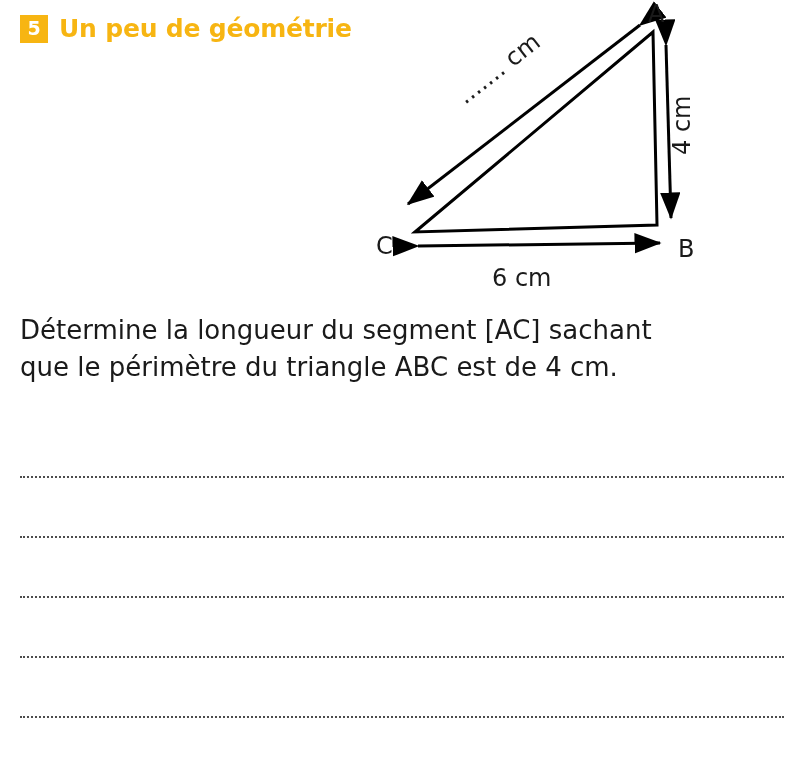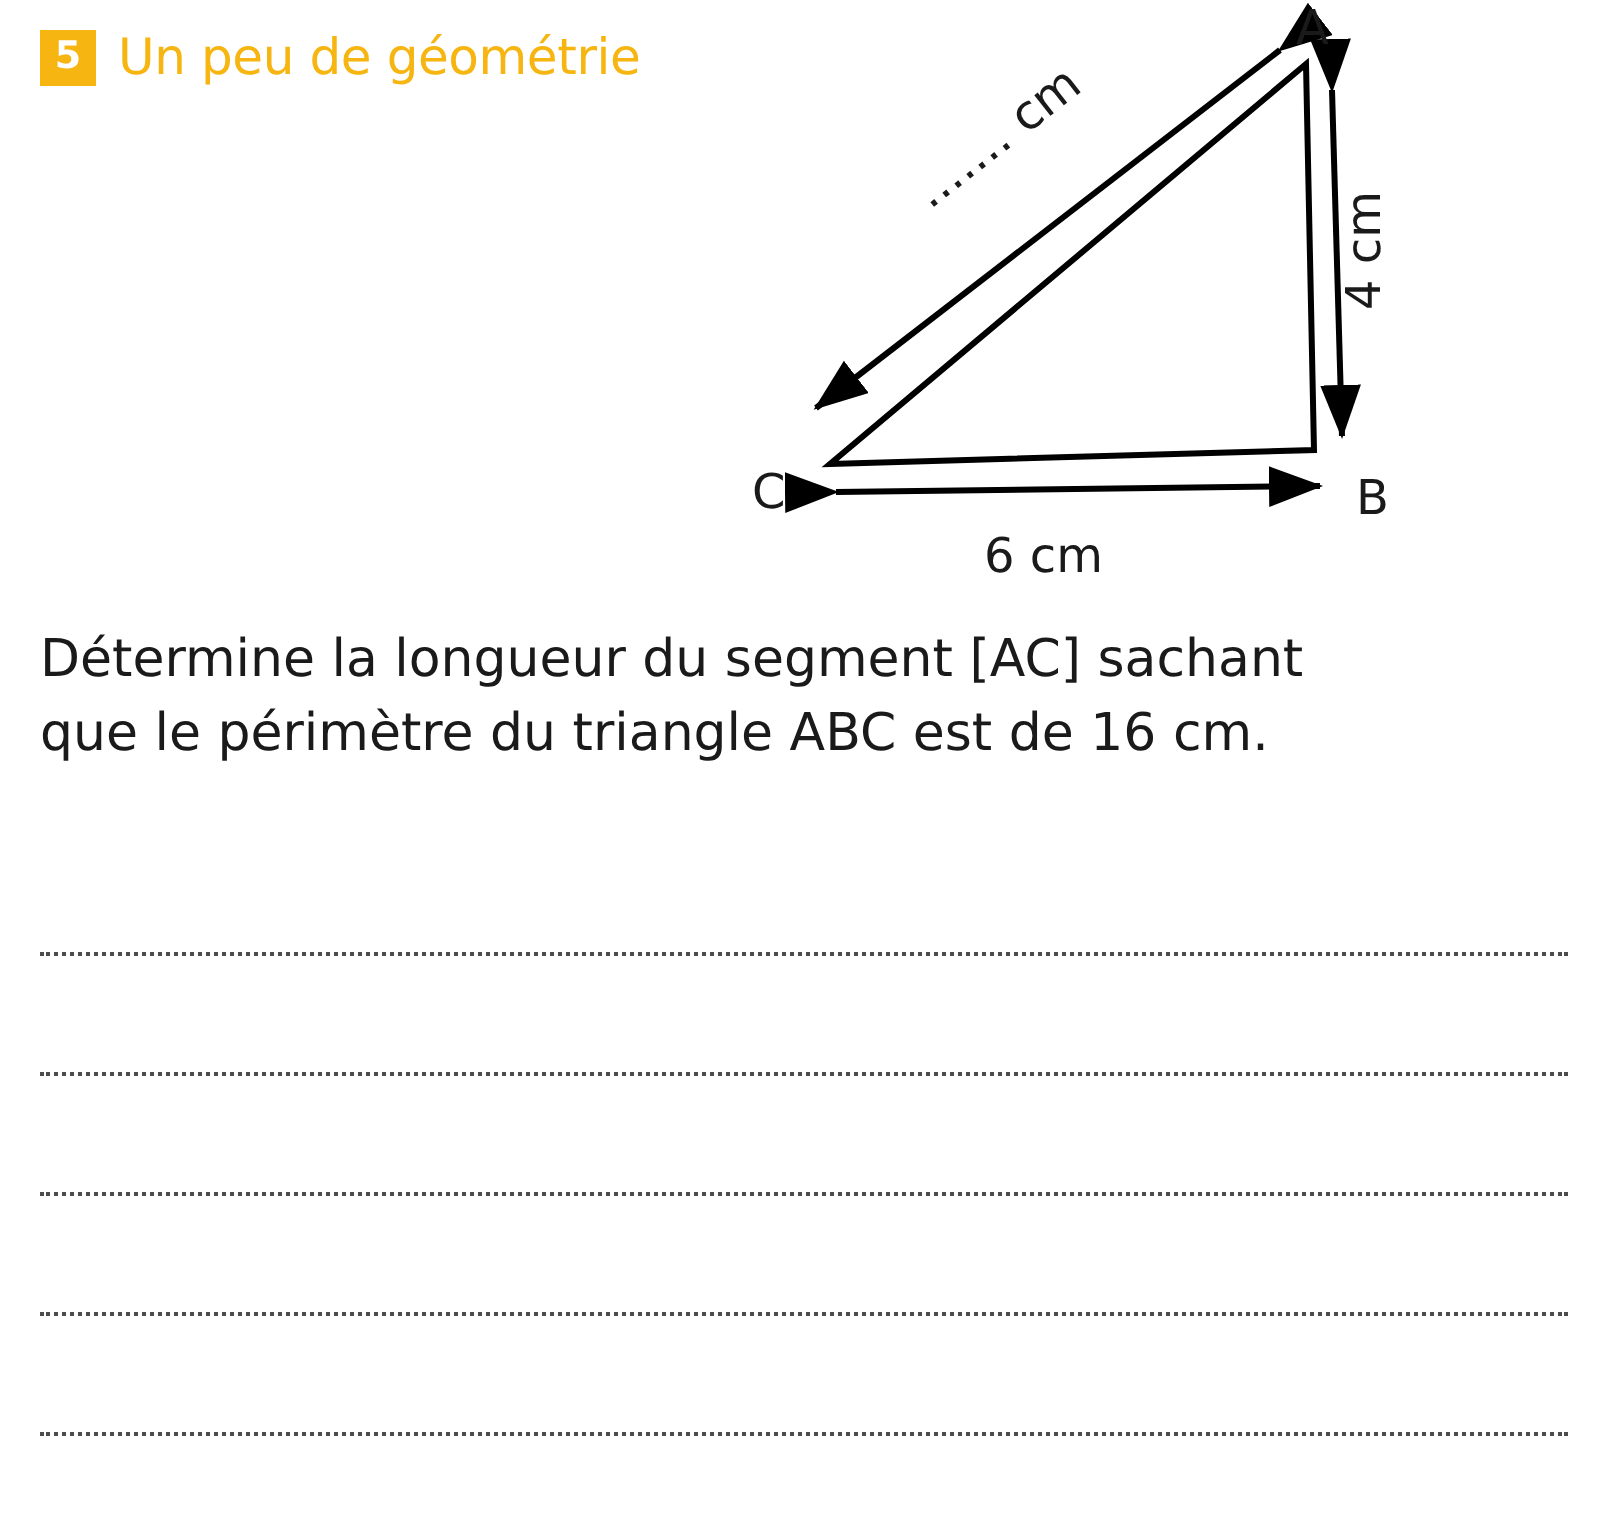--- a/index.html
+++ b/index.html
@@ -34,21 +34,21 @@
     font-weight: bold;
     display: flex;
     align-items: center;
     justify-content: center;
     font-family: "DejaVu Sans", sans-serif;
     line-height: 1;
   }
   .ex-title {
     color: #f7b512;
     font-size: 25px;
-    font-weight: normal;
+    font-weight: bold;
     letter-spacing: -0.2px;
     white-space: nowrap;
     text-align: center;
   }
 
   
   .figure {
     position: absolute;
     left: 360px;
     top: 0px;
@@ -122,21 +122,21 @@
     <text x="105" y="105" font-family="DejaVu Sans, sans-serif" font-size="24" fill="#1a1a1a" transform="rotate(-38 105 105)">....... cm</text>
 
     <text x="330" y="155" font-family="DejaVu Sans, sans-serif" font-size="24" fill="#1a1a1a" transform="rotate(-90 330 155)">4 cm</text>
 
     <text x="132" y="286" font-family="DejaVu Sans, sans-serif" font-size="24" fill="#1a1a1a">6 cm</text>
   </svg>
 </div>
 
 <div class="statement">
   <div>Détermine la longueur du segment [AC] sachant</div>
-  <div class="line2">que le périmètre du triangle ABC est de 16 cm.</div>
+  <div class="line2">que le périmètre du triangle ABC est de 4 cm.</div>
 </div>
 
 <div class="answer-lines">
   <div class="dotline"></div>
   <div class="dotline"></div>
   <div class="dotline"></div>
   <div class="dotline"></div>
   <div class="dotline"></div>
   <div class="dotline"></div>
 </div>

